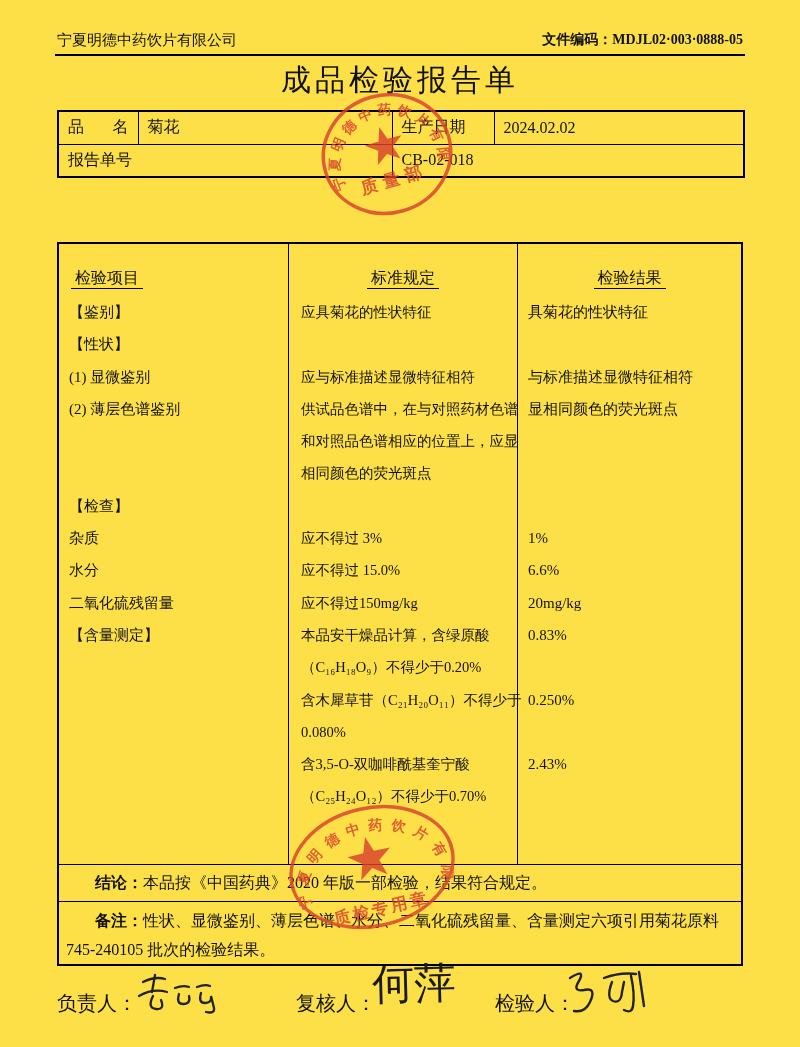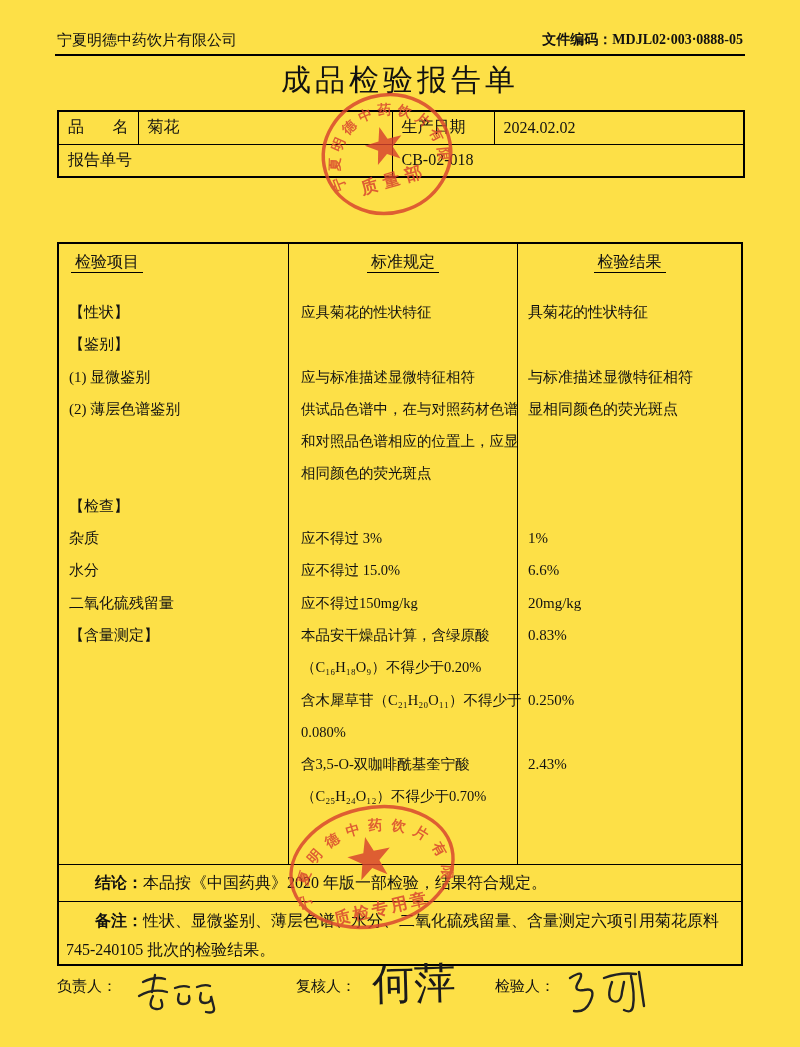--- a/index.html
+++ b/index.html
@@ -18,39 +18,39 @@
   table.info { position:absolute; left:57px; top:110px; width:686px;
                border-collapse:collapse; table-layout:fixed; font-size:16px; }
   table.info td { border:1.5px solid #000; height:33px; padding:0 9px; vertical-align:middle; }
   table.info { border:2px solid #000; }
   .jst { text-align:justify; text-align-last:justify; }
 
   .report { position:absolute; left:57px; top:242px; width:686px; height:724px;
             border:2px solid #000; }
   .main-grid { display:grid; grid-template-columns:229px 229px 224px; height:620px; }
   .mcol2, .mcol3 { border-left:1.5px solid #000; }
-  .thead { height:52px; padding-top:8px; font-size:16px; }
+  .thead { height:52px; padding-top:24px; font-size:16px; }
   .thead-c { text-align:center; }
   .thead span { border-bottom:1px solid #000; padding:0 4px 2px 4px; }
   .mcol1 .thead { padding-left:12px; }
   .lines { font-size:15px; }
   .tline { height:32.3px; line-height:32.3px; white-space:nowrap; overflow:visible; }
   .mcol1 .tline { padding-left:10px; }
   .mcol2 .tline { padding-left:12px; font-size:14.5px; }
   .mcol3 .tline { padding-left:10px; }
 
   .concl-row { border-top:1.5px solid #000; height:37px; line-height:36px;
                font-size:16px; padding-left:36px; }
   .remark-row { border-top:1.5px solid #000; height:65px; font-size:16px; }
   .remark-l1 { padding-left:36px; height:33px; line-height:37px; }
   .remark-l2 { padding-left:7px; height:32px; line-height:30px; }
   .blab { font-weight:bold; }
 
   .signs { position:absolute; left:57px; top:962px; width:686px; height:70px; }
-  .sig-label { position:absolute; top:15px; font-size:15px; }
+  .sig-label { position:absolute; top:28px; font-size:20px; }
   .sig-draw { position:absolute; }
   .sig-name { position:absolute; left:315px; top:-6px; font-size:42px;
               transform:rotate(-1.5deg); color:#1a1a1a; }
 
   .stamp { position:absolute; opacity:.82; pointer-events:none; }
   .stamp-top { left:312px; top:84px; }
   .stamp-bottom { left:278px; top:797px; }
 </style>
 </head>
 <body>
@@ -83,22 +83,22 @@
       <td colspan="2">CB-02-018</td>
     </tr>
   </tbody>
     </table>
 
   <div class="report">
     <div class="main-grid">
       <div class="mcol1">
         <div class="thead"><span>检验项目</span></div>
         <div class="lines">
+            <div class="tline">【鉴别】</div>
             <div class="tline">【性状】</div>
-            <div class="tline">【鉴别】</div>
             <div class="tline">(1) 显微鉴别</div>
             <div class="tline">(2) 薄层色谱鉴别</div>
             <div class="tline"></div>
             <div class="tline"></div>
             <div class="tline">【检查】</div>
             <div class="tline">杂质</div>
             <div class="tline">水分</div>
             <div class="tline">二氧化硫残留量</div>
             <div class="tline">【含量测定】</div>
             <div class="tline"></div>

